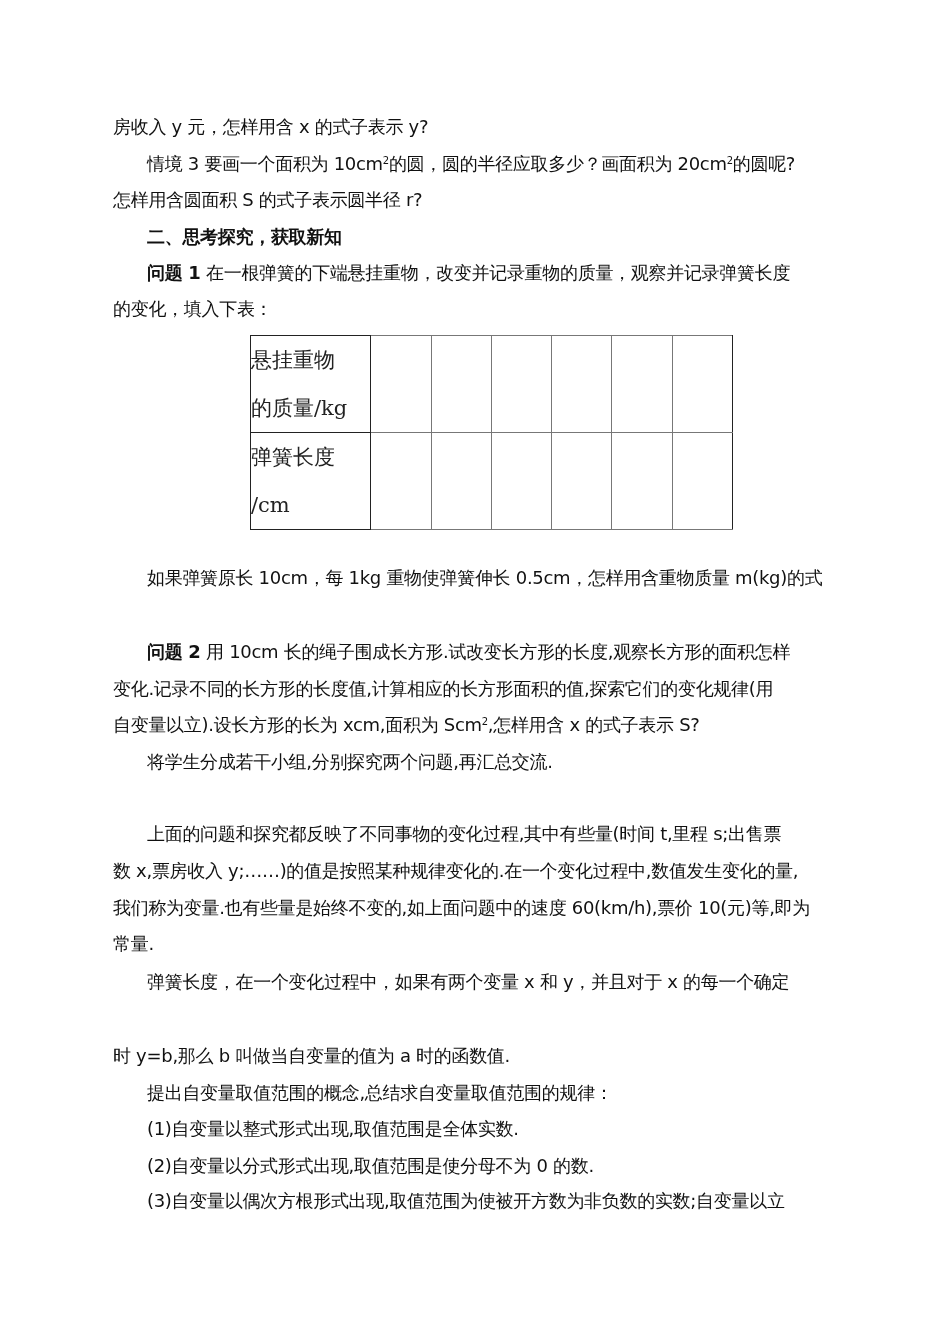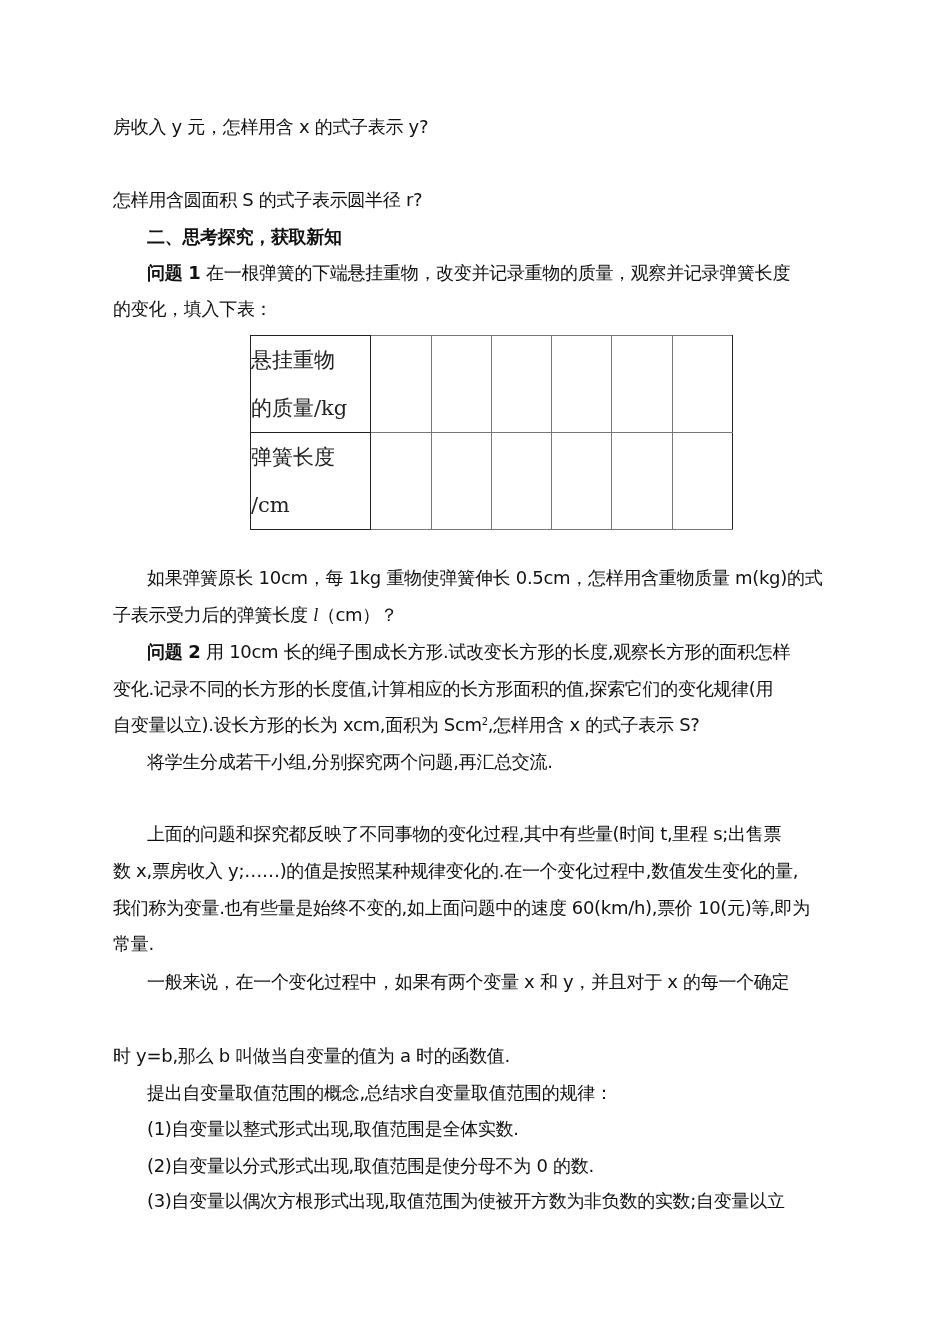--- a/index.html
+++ b/index.html
@@ -21,20 +21,21 @@
   table.data td.cell { border-color: #777; }
   table.data tr td:last-child { border-right: 1.5px solid #222; }
 </style>
 </head>
 <body>
 
 <div class="page">
 
   <div class="line" style="top:116px">房收入 y 元，怎样用含 x 的式子表示 y?</div>
 
+  <div class="line indent" style="top:153px"><span>情境 3 要画一个面积为 10cm</span><sup>2</sup><span>的圆，圆的半径应取多少？画面积为 20cm</span><sup>2</sup><span>的圆呢?</span></div>
 
   <div class="line" style="top:189px">怎样用含圆面积 S 的式子表示圆半径 r?</div>
 
   <div class="line indent bold" style="top:226px">二、思考探究，获取新知</div>
 
   <div class="line indent" style="top:262px"><span class="bold">问题 1</span><span> 在一根弹簧的下端悬挂重物，改变并记录重物的质量，观察并记录弹簧长度</span></div>
 
   <div class="line" style="top:298px">的变化，填入下表：</div>
 
   <table class="data">
@@ -60,34 +61,33 @@
       <td class="cell"></td>
       <td class="cell"></td>
       <td class="cell"></td>
       <td class="cell"></td>
       <td class="cell"></td>
     </tr>
   </tbody>
     </table>
 
   <div class="line indent" style="top:567px">如果弹簧原长 10cm，每 1kg 重物使弹簧伸长 0.5cm，怎样用含重物质量 m(kg)的式</div>
-  <div class="line" style="top:604px"><span>子表示受力后的弹簧长度 </span><span class="it">l</span><span>（cm）？</span></div>
 
   <div class="line indent" style="top:641px"><span class="bold">问题 2</span><span> 用 10cm 长的绳子围成长方形.试改变长方形的长度,观察长方形的面积怎样</span></div>
   <div class="line" style="top:678px">变化.记录不同的长方形的长度值,计算相应的长方形面积的值,探索它们的变化规律(用</div>
   <div class="line" style="top:714px"><span>自变量以立).设长方形的长为 xcm,面积为 Scm</span><sup>2</sup><span>,怎样用含 x 的式子表示 S?</span></div>
 
   <div class="line indent" style="top:751px">将学生分成若干小组,分别探究两个问题,再汇总交流.</div>
 
   <div class="line indent" style="top:823px">上面的问题和探究都反映了不同事物的变化过程,其中有些量(时间 t,里程 s;出售票</div>
   <div class="line" style="top:860px">数 x,票房收入 y;……)的值是按照某种规律变化的.在一个变化过程中,数值发生变化的量,</div>
   <div class="line" style="top:897px">我们称为变量.也有些量是始终不变的,如上面问题中的速度 60(km/h),票价 10(元)等,即为</div>
   <div class="line" style="top:933px">常量.</div>
 
-  <div class="line indent" style="top:971px">一般来说，在一个变化过程中，如果有两个变量 x 和 y，并且对于 x 的每一个确定</div>
+  <div class="line indent" style="top:971px">弹簧长度，在一个变化过程中，如果有两个变量 x 和 y，并且对于 x 的每一个确定</div>
   <div class="line" style="top:1045px">时 y=b,那么 b 叫做当自变量的值为 a 时的函数值.</div>
 
   <div class="line indent" style="top:1082px">提出自变量取值范围的概念,总结求自变量取值范围的规律：</div>
   <div class="line indent" style="top:1118px">(1)自变量以整式形式出现,取值范围是全体实数.</div>
   <div class="line indent" style="top:1155px">(2)自变量以分式形式出现,取值范围是使分母不为 0 的数.</div>
   <div class="line indent" style="top:1190px">(3)自变量以偶次方根形式出现,取值范围为使被开方数为非负数的实数;自变量以立</div>
 
 </div>
 
 </body></html>

